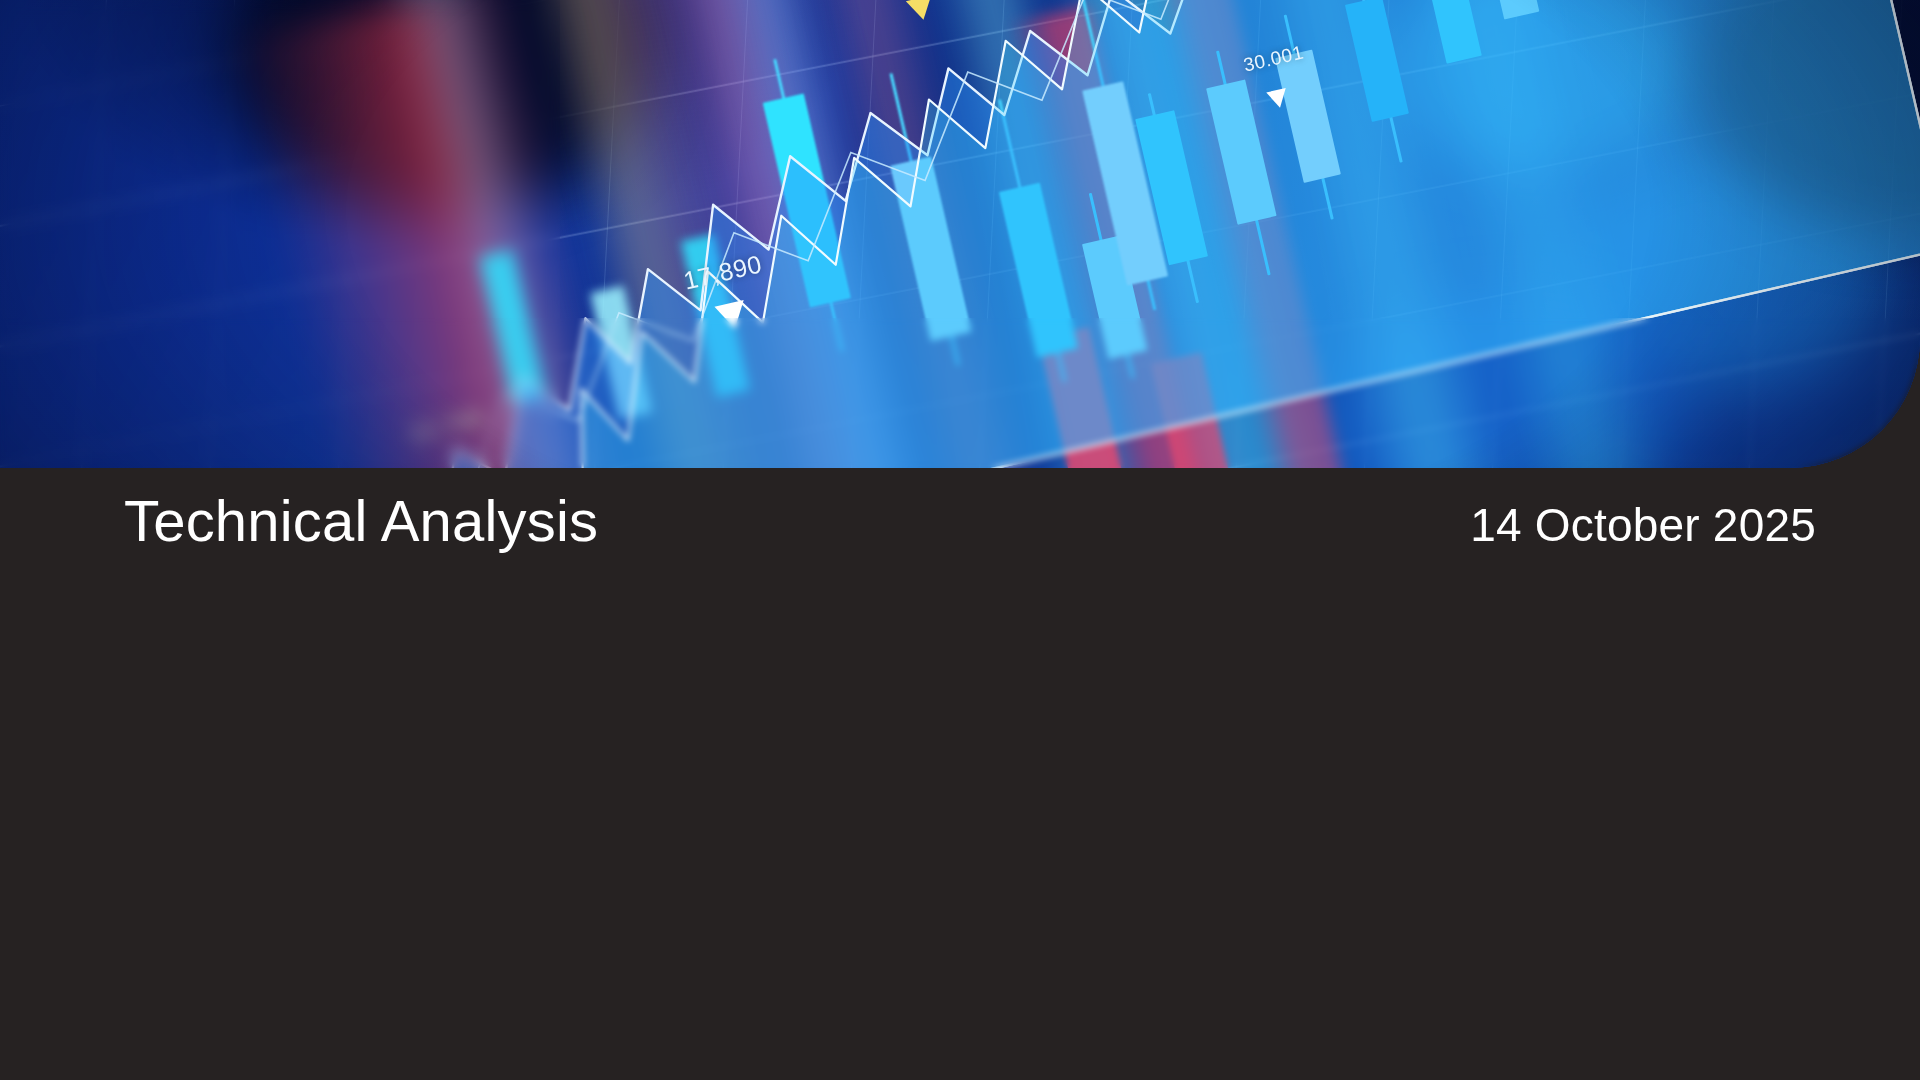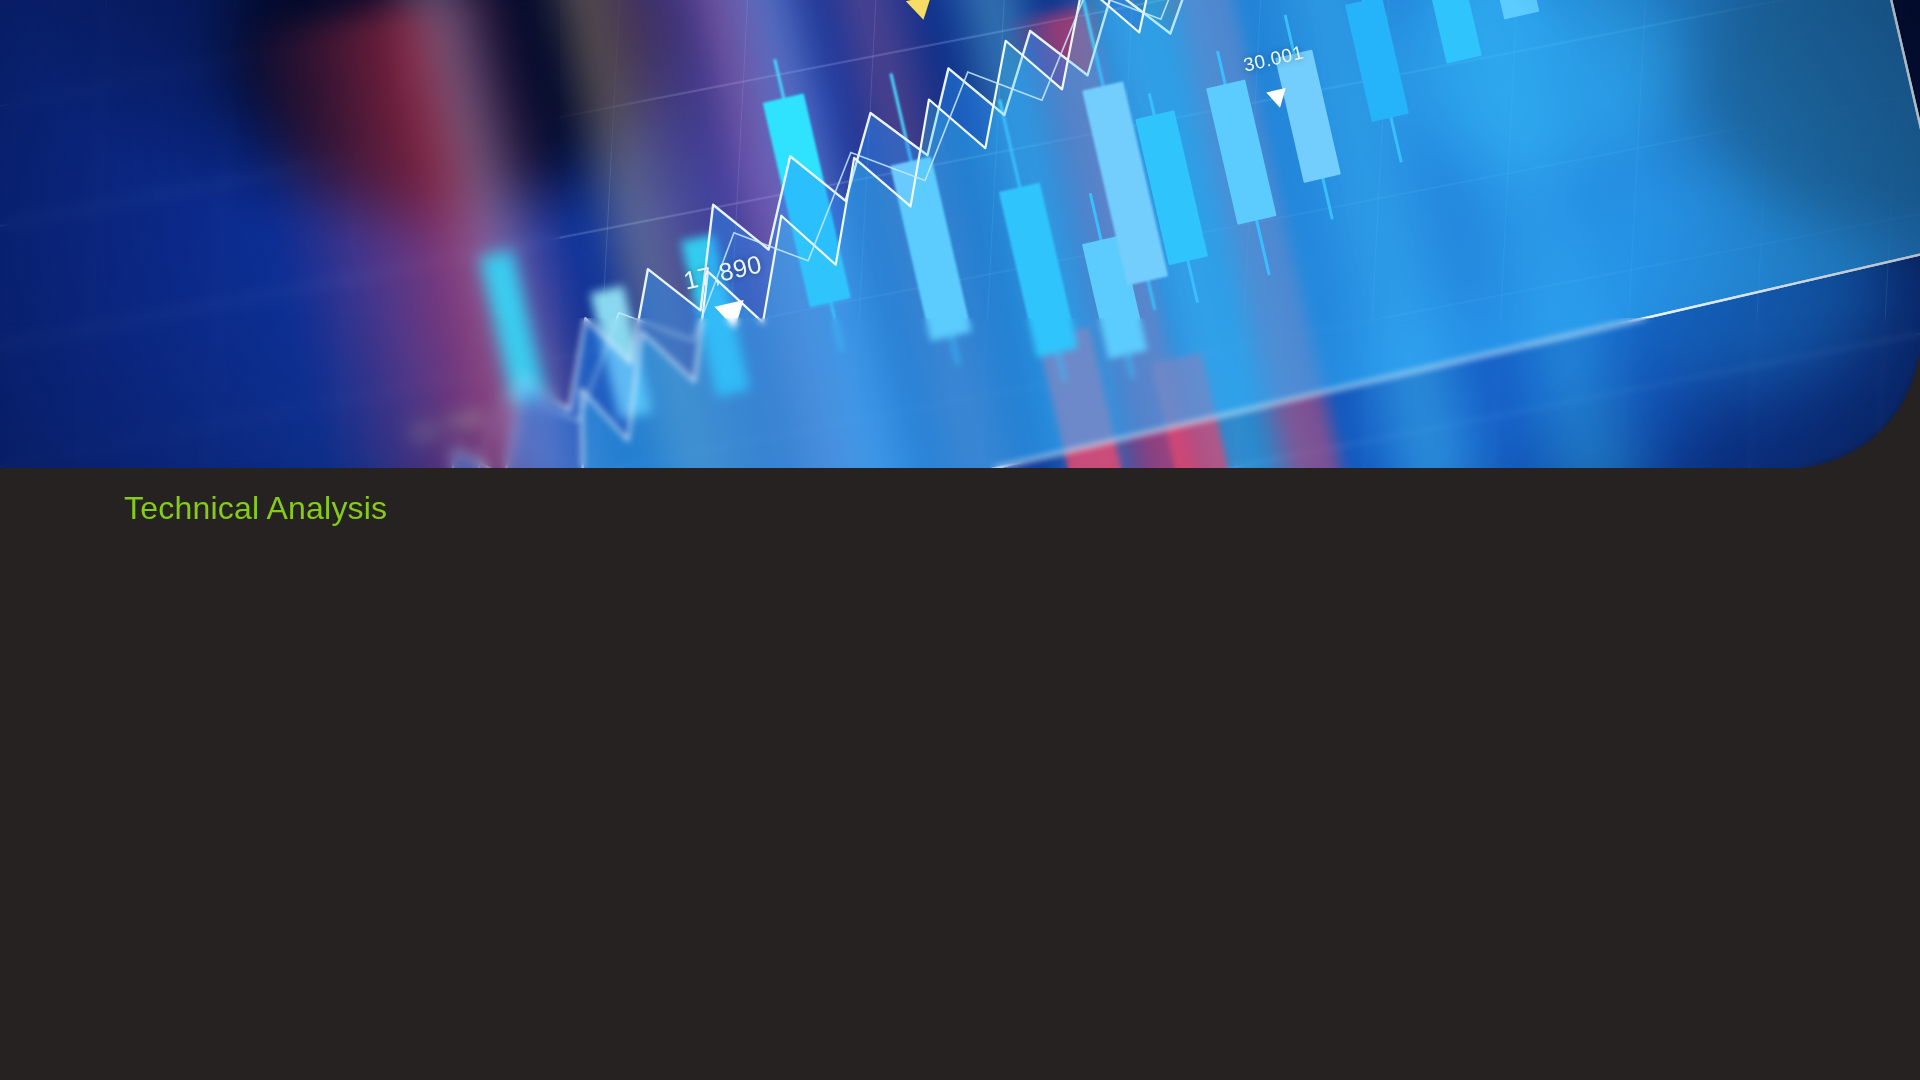--- a/index.html
+++ b/index.html
@@ -260,22 +260,22 @@
   .meta-row {
     position: absolute;
     left: 124px;
     right: 104px;
     top: 24px;
     display: flex;
     align-items: baseline;
     justify-content: space-between;
   }
   .kicker {
-    color: #84cc16;
-    font-size: 32px;
+    color: #ffffff;
+    font-size: 58px;
     font-weight: 300;
     letter-spacing: 0.2px;
     line-height: 1;
   }
   .date {
     color: #ffffff;
     font-size: 46px;
     font-weight: 300;
     letter-spacing: 0.2px;
     line-height: 1;
@@ -381,17 +381,18 @@
       <div class="dof-left"></div>
       <div class="dof-bottom"></div>
       <div class="vignette"></div>
     </div>
   </div>
 
   <div class="content">
 
     <div class="meta-row">
       <div class="kicker">Technical Analysis</div>
+      <div class="date">14 October 2025</div>
     </div>
 
 
   </div>
 </div>
 
 </body></html>

